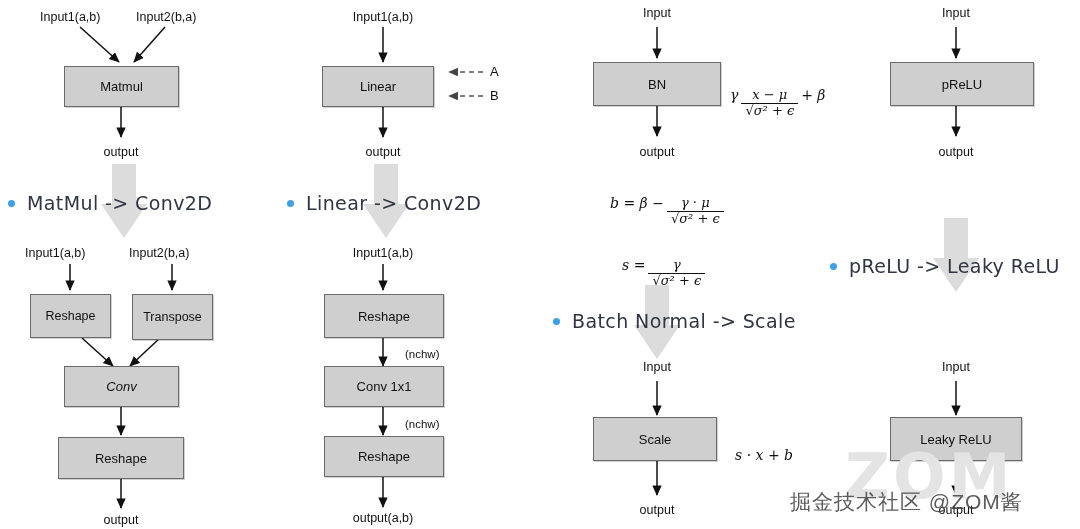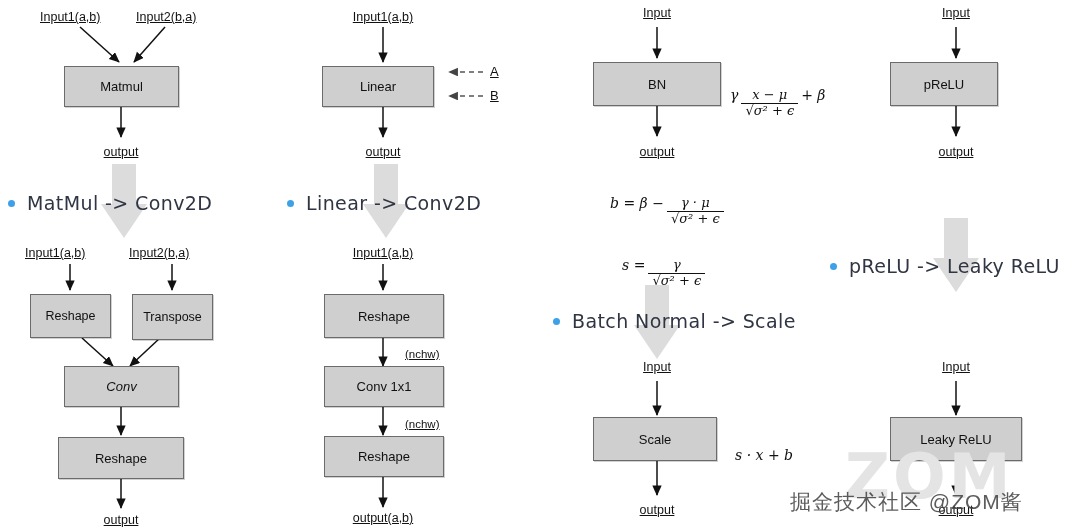--- a/index.html
+++ b/index.html
@@ -7,21 +7,21 @@
        font-family:"Liberation Sans","DejaVu Sans",sans-serif;color:#111;}
   .stage{position:absolute;inset:0;}
 
   
   .node{position:absolute;background:#cfcfcf;border:1.5px solid #6b6b6b;
         box-sizing:border-box;display:flex;align-items:center;justify-content:center;
         font-size:13px;color:#111;box-shadow:1px 1px 0 rgba(0,0,0,.18);}
   .node.sm{font-size:12.5px;}
 
   
-  .lbl{position:absolute;font-size:12.5px;color:#111;white-space:nowrap;text-decoration:underline;}
+  .lbl{position:absolute;font-size:12.5px;color:#111;white-space:nowrap;}
   .lbl.c{transform:translateX(-50%);}
   .lbl.ab{font-size:13px;}
   .tiny{font-size:11.5px;}
 
   
   svg.wires{position:absolute;left:0;top:0;width:1080px;height:529px;overflow:visible;}
 
   
   .trans{position:absolute;display:flex;align-items:center;gap:12px;white-space:nowrap;}
   .bullet{width:7px;height:7px;border-radius:50%;background:#3ea1e8;flex:0 0 auto;}
@@ -186,21 +186,21 @@
     <span class="bullet"></span>
     <span class="txt">Batch Normal -&gt; Scale</span>
   </div>
 
   <div class="lbl c" style="left:657px;top:360px;">Input</div>
   <div class="node" style="left:593px;top:417px;width:124px;height:44px;">Scale</div>
   <div class="math" style="left:735px;top:447px;">s · x + b</div>
   <div class="lbl c" style="left:657px;top:503px;">output</div>
 
   <div class="lbl c" style="left:956px;top:6px;">Input</div>
-  <div class="node" style="left:890px;top:62px;width:108px;height:44px;">pReLU</div>
+  <div class="node" style="left:890px;top:62px;width:144px;height:44px;">pReLU</div>
   <div class="lbl c" style="left:956px;top:145px;">output</div>
 
   <div class="fatarrow" style="left:933px;top:218px;">
       <i></i>
       <b></b>
     </div>
   <div class="trans" style="left:830px;top:255px;">
     <span class="bullet"></span>
     <span class="txt">pReLU -&gt; Leaky ReLU</span>
   </div>

